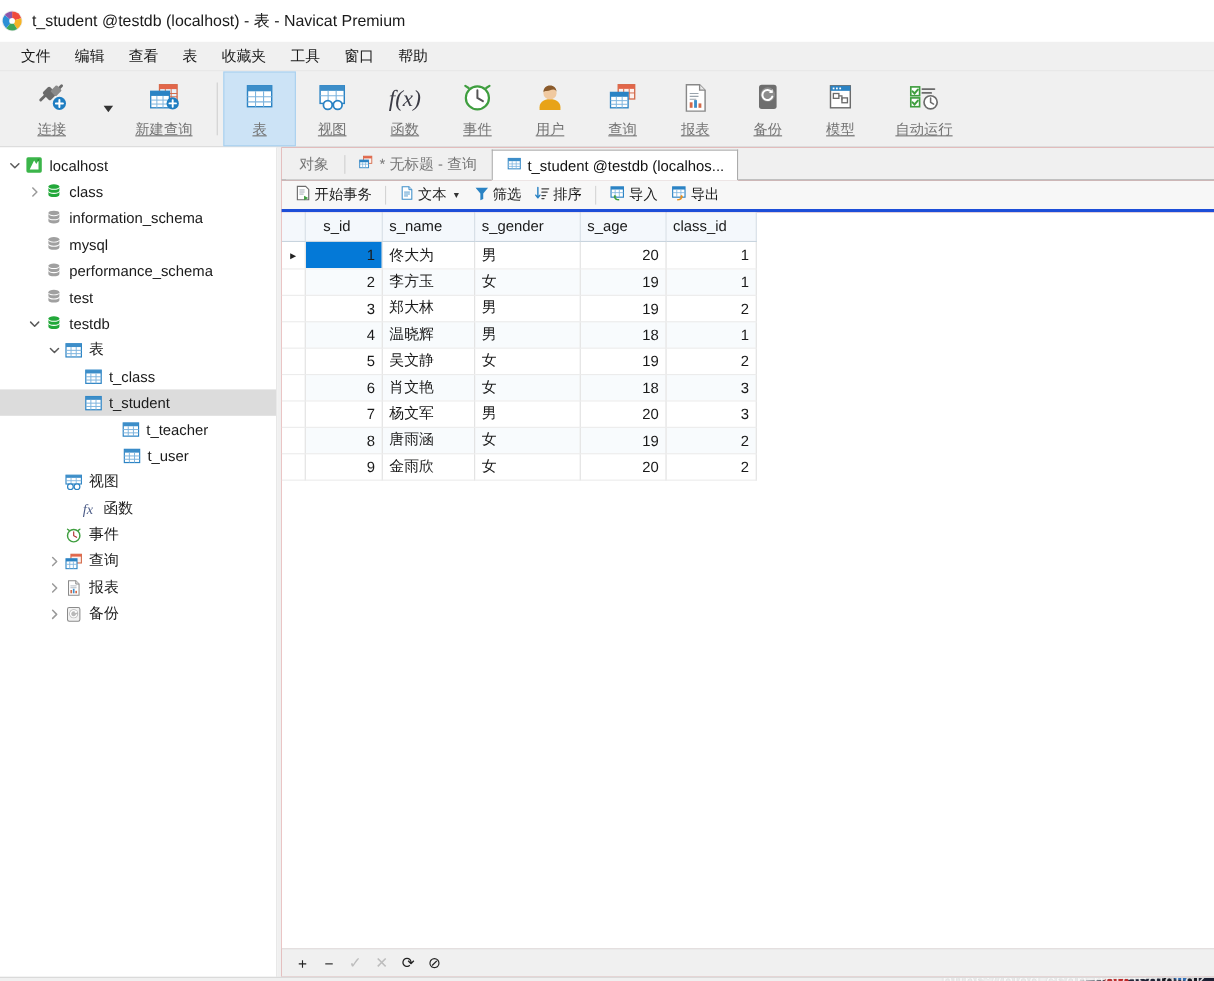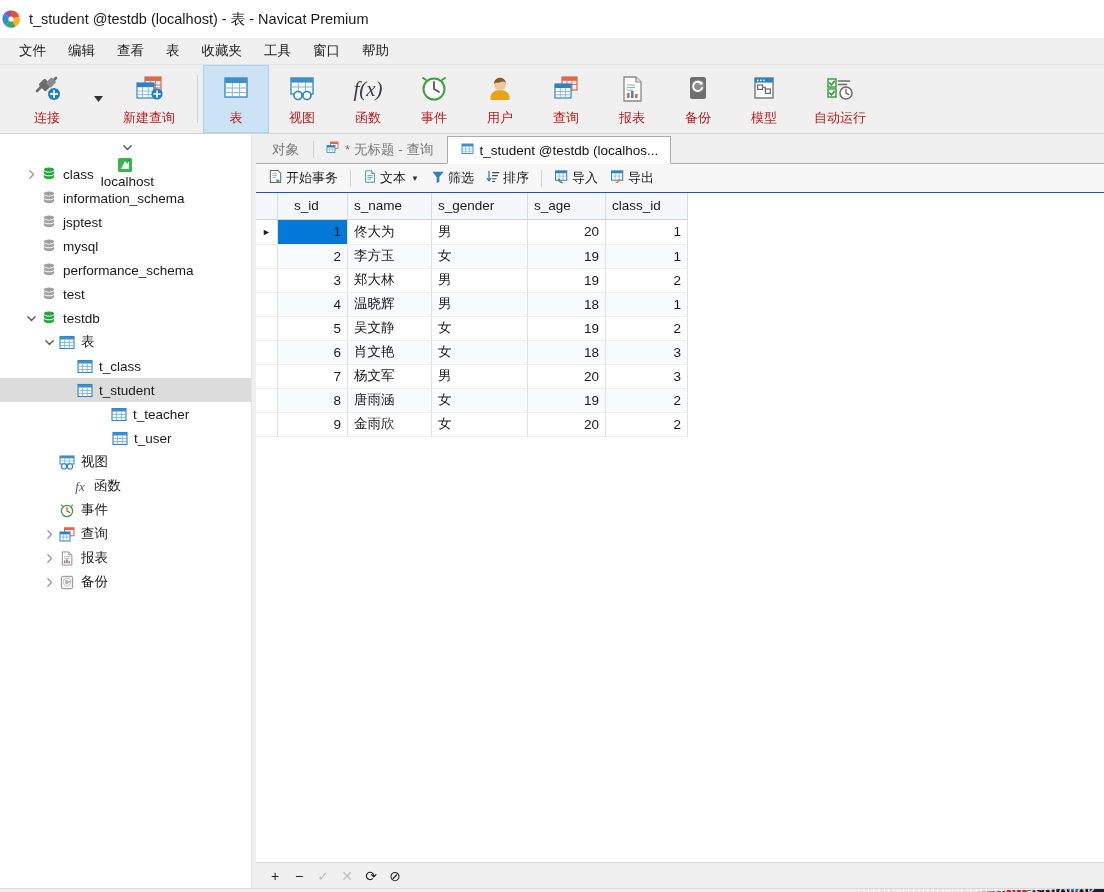--- a/index.html
+++ b/index.html
@@ -64,21 +64,21 @@
     flex-direction: column;
     align-items: center;
     justify-content: center;
     gap: 3px;
     cursor: default;
     border: 1px solid transparent;
   }
   .tb-btn.wide { width: 86px; }
   .tb-btn.active { background: #cce3f6; border-color: #a9d0ef; }
   .tb-ico { height: 34px; display: flex; align-items: center; justify-content: center; }
-  .tb-lbl { font-size: 13px; color: #b91c1c; white-space: nowrap; }
+  .tb-lbl { font-size: 13px; color: #737373; white-space: nowrap; text-decoration: underline; }
   .tb-sep {
     width: 1px;
     background: #d0d0d0;
     margin: 10px 5px;
     flex: 0 0 auto;
   }
   #conn-caret {
     display: flex; align-items: center; justify-content: center;
     width: 16px; cursor: default;
   }
@@ -175,21 +175,21 @@
     z-index: 2;
   }
 
   
   #gridtoolbar {
     height: 29px;
     background: #f7f7f7;
     display: flex;
     align-items: center;
     padding-left: 6px;
-    border-bottom: 1px solid #1d4ed8;
+    border-bottom: 3px solid #1d4ed8;
   }
   .gt-btn {
     display: flex;
     align-items: center;
     gap: 3px;
     padding: 2px 6px;
     font-size: 13px;
     color: #1a1a1a;
     white-space: nowrap;
     cursor: default;
@@ -510,21 +510,21 @@
         <path d="M22 14.2V18l2.7 1.6" stroke="#6b6b6b" stroke-width="1.4" fill="none" stroke-linecap="round"></path>
       </svg>
     </span>
     <span class="tb-lbl">自动运行</span>
   </div>
 </div>
 
 <div id="body">
 
   <div id="sidebar">
-      <div class="tree-row" style="padding-left: 4px; flex-direction: column;">
+      <div class="tree-row" style="padding-left: 4px;">
         <span class="twisty">
           <svg width="11" height="11" viewBox="0 0 12 12">
             <path d="M2 4.2l4 4 4-4" stroke="#5a5a5a" stroke-width="1.5" fill="none" stroke-linecap="round" stroke-linejoin="round"></path>
           </svg>
         </span>
         <span class="tree-ico">
           <svg width="16" height="16" viewBox="0 0 16 16">
             <rect x="1" y="1" width="14" height="14" rx="1.5" fill="#3bb54a"></rect>
             <path d="M4 12 L8 4 L10 7 L12 4 L12 12z" fill="#ffffff"></path>
             <path d="M10.5 3.5 L12.8 2 L12.4 4.8z" fill="#2e8b38"></path>
@@ -554,33 +554,20 @@
         <span class="tree-ico">
           <svg width="16" height="16" viewBox="0 0 16 16">
             <g fill="#a0a0a0">
               <ellipse cx="8" cy="3.6" rx="5" ry="2.1"></ellipse>
               <path d="M3 4.4v2.8c0 1.2 2.2 2.1 5 2.1s5-.9 5-2.1V4.4c0 1.2-2.2 2.1-5 2.1S3 5.6 3 4.4z"></path>
               <path d="M3 8.2v2.8c0 1.2 2.2 2.1 5 2.1s5-.9 5-2.1V8.2c0 1.2-2.2 2.1-5 2.1S3 9.4 3 8.2z"></path>
             </g>
           </svg>
         </span>
         <span>information_schema</span>
-      </div>
-      <div class="tree-row" style="padding-left: 22px;">
-        <span class="twisty"></span>
-        <span class="tree-ico">
-          <svg width="16" height="16" viewBox="0 0 16 16">
-            <g fill="#a0a0a0">
-              <ellipse cx="8" cy="3.6" rx="5" ry="2.1"></ellipse>
-              <path d="M3 4.4v2.8c0 1.2 2.2 2.1 5 2.1s5-.9 5-2.1V4.4c0 1.2-2.2 2.1-5 2.1S3 5.6 3 4.4z"></path>
-              <path d="M3 8.2v2.8c0 1.2 2.2 2.1 5 2.1s5-.9 5-2.1V8.2c0 1.2-2.2 2.1-5 2.1S3 9.4 3 8.2z"></path>
-            </g>
-          </svg>
-        </span>
-        <span>jsptest</span>
       </div>
       <div class="tree-row" style="padding-left: 22px;">
         <span class="twisty"></span>
         <span class="tree-ico">
           <svg width="16" height="16" viewBox="0 0 16 16">
             <g fill="#a0a0a0">
               <ellipse cx="8" cy="3.6" rx="5" ry="2.1"></ellipse>
               <path d="M3 4.4v2.8c0 1.2 2.2 2.1 5 2.1s5-.9 5-2.1V4.4c0 1.2-2.2 2.1-5 2.1S3 5.6 3 4.4z"></path>
               <path d="M3 8.2v2.8c0 1.2 2.2 2.1 5 2.1s5-.9 5-2.1V8.2c0 1.2-2.2 2.1-5 2.1S3 9.4 3 8.2z"></path>
             </g>

